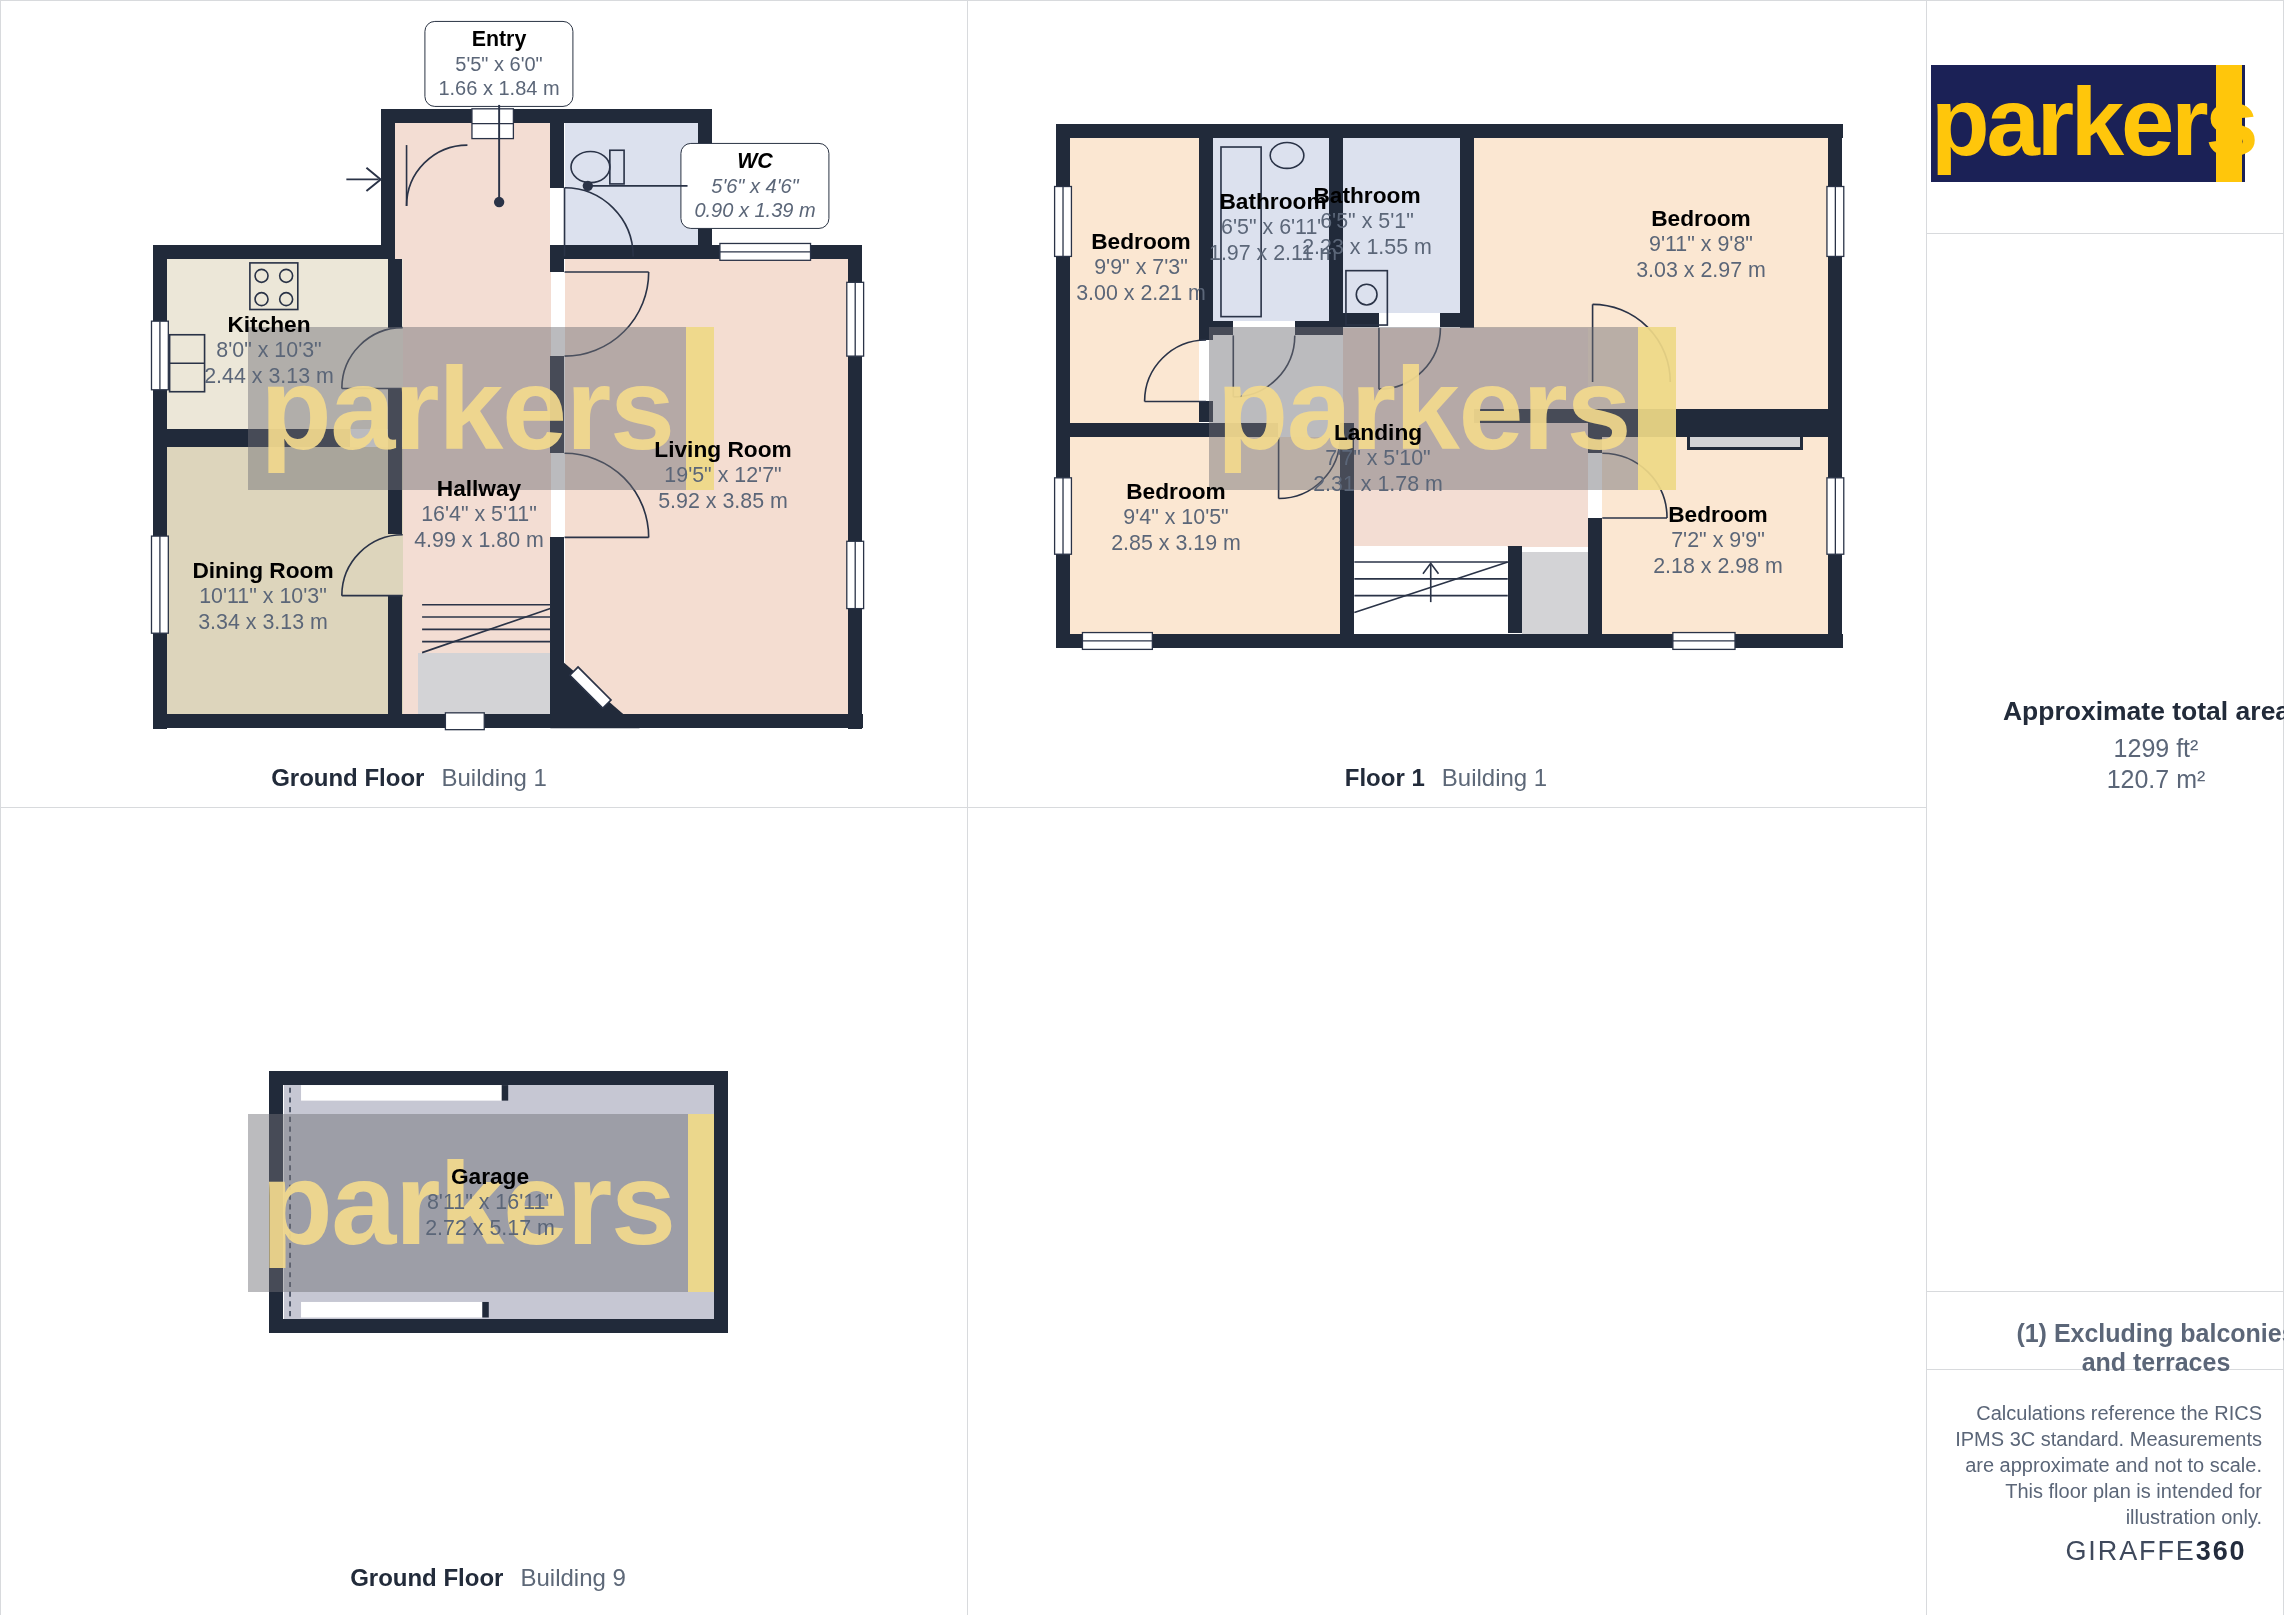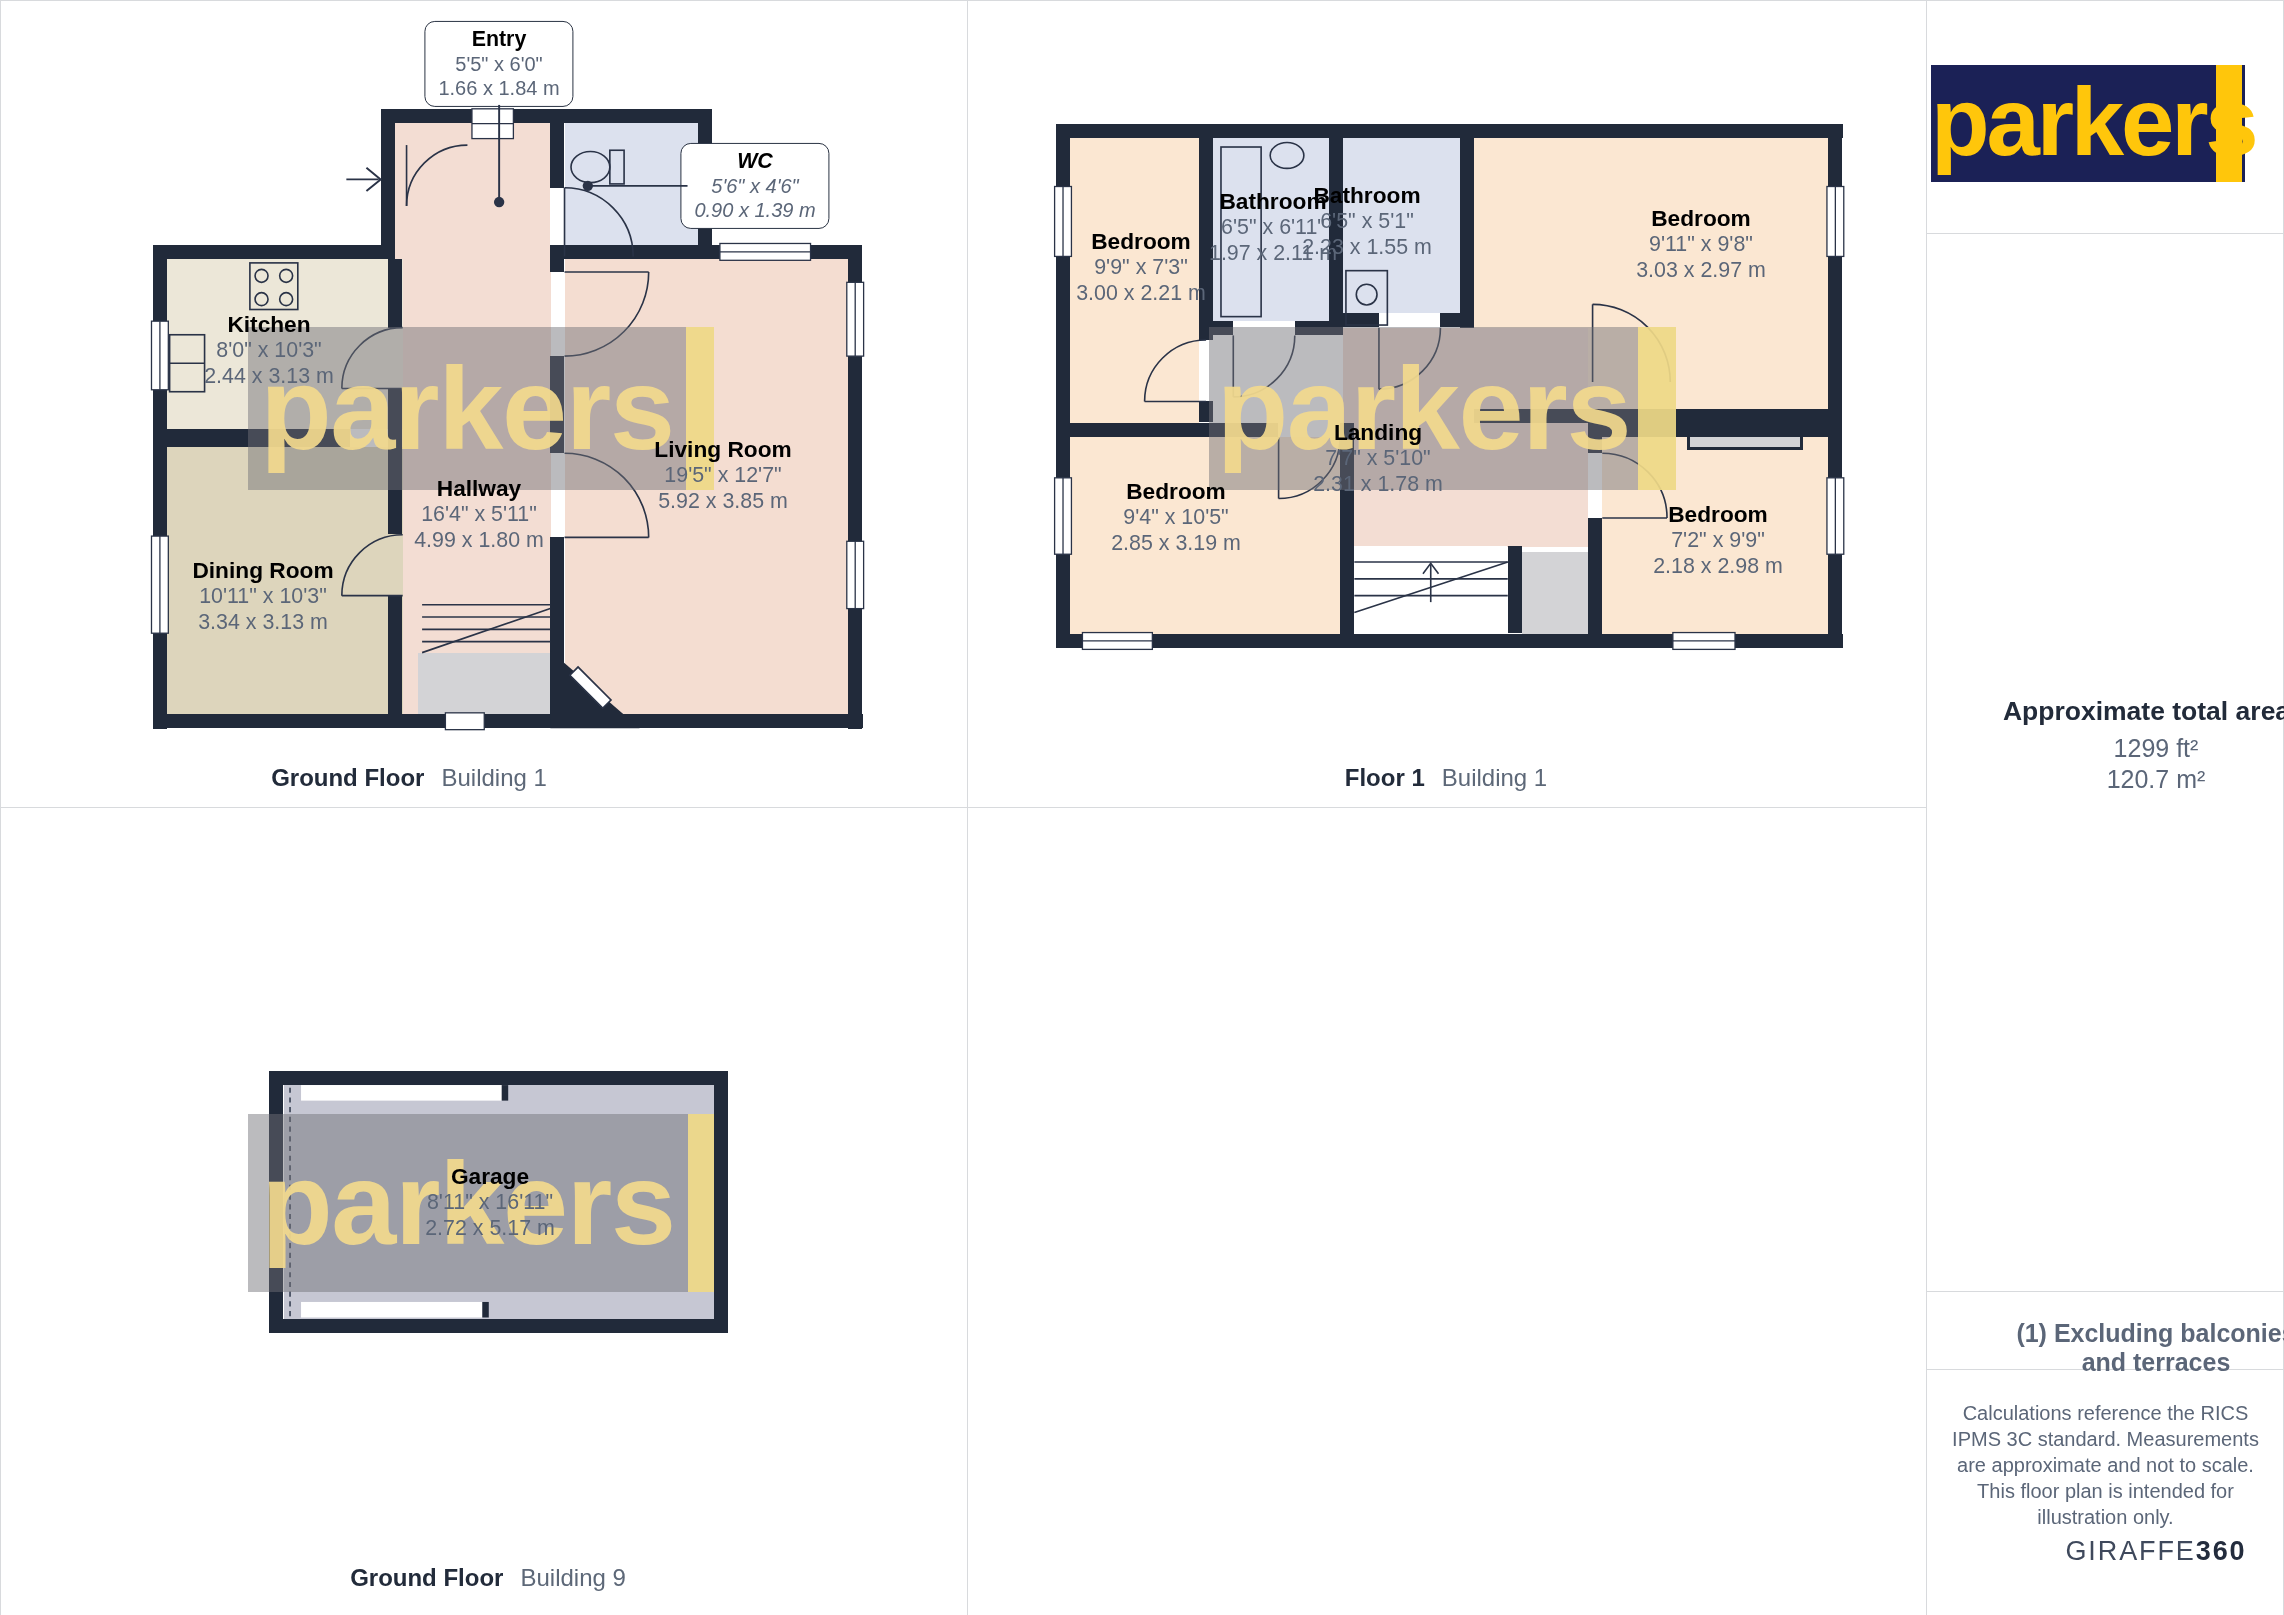--- a/index.html
+++ b/index.html
@@ -332,20 +332,20 @@
   </div>
 
   <div class="side area-title" style="top:696px;">
     <span>Approximate total area</span><sup>(1)</sup>
   </div>
   <div class="side area-val" style="top:734px;">1299 ft²</div>
   <div class="side area-val" style="top:765px;">120.7 m²</div>
 
   <div class="side note" style="top:1319px;">(1) Excluding balconies and terraces</div>
 
-  <div class="side disclaimer" style="top:1400px;">Calculations reference the RICS IPMS 3C standard. Measurements are approximate and not to scale. This floor plan is intended for illustration only.</div>
+  <div class="side disclaimer" style="top:1400px;text-align:right;">Calculations reference the RICS IPMS 3C standard. Measurements are approximate and not to scale. This floor plan is intended for illustration only.</div>
 
   <div class="side giraffe" style="top:1536px;">
     <span>GIRAFFE</span><span class="g360">360</span>
   </div>
 
 </div>
 
 
 </body></html>

